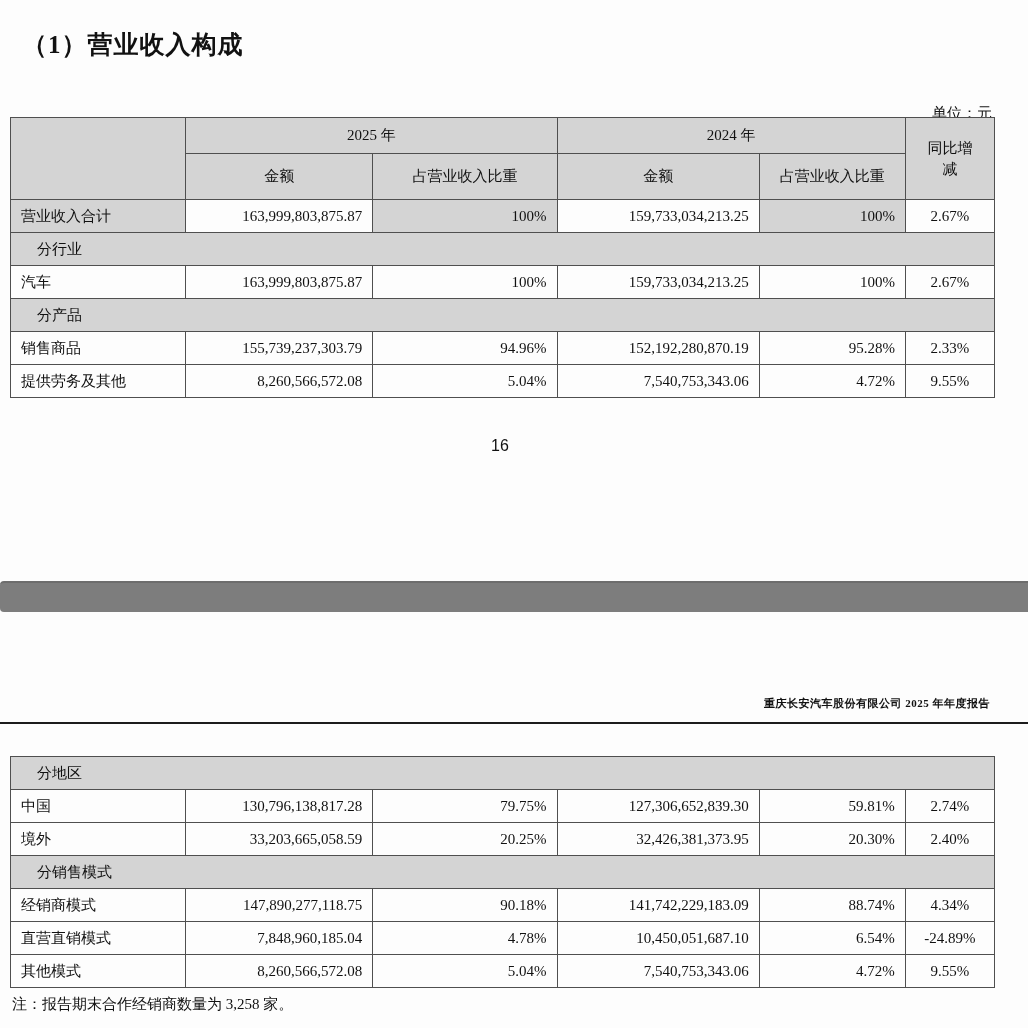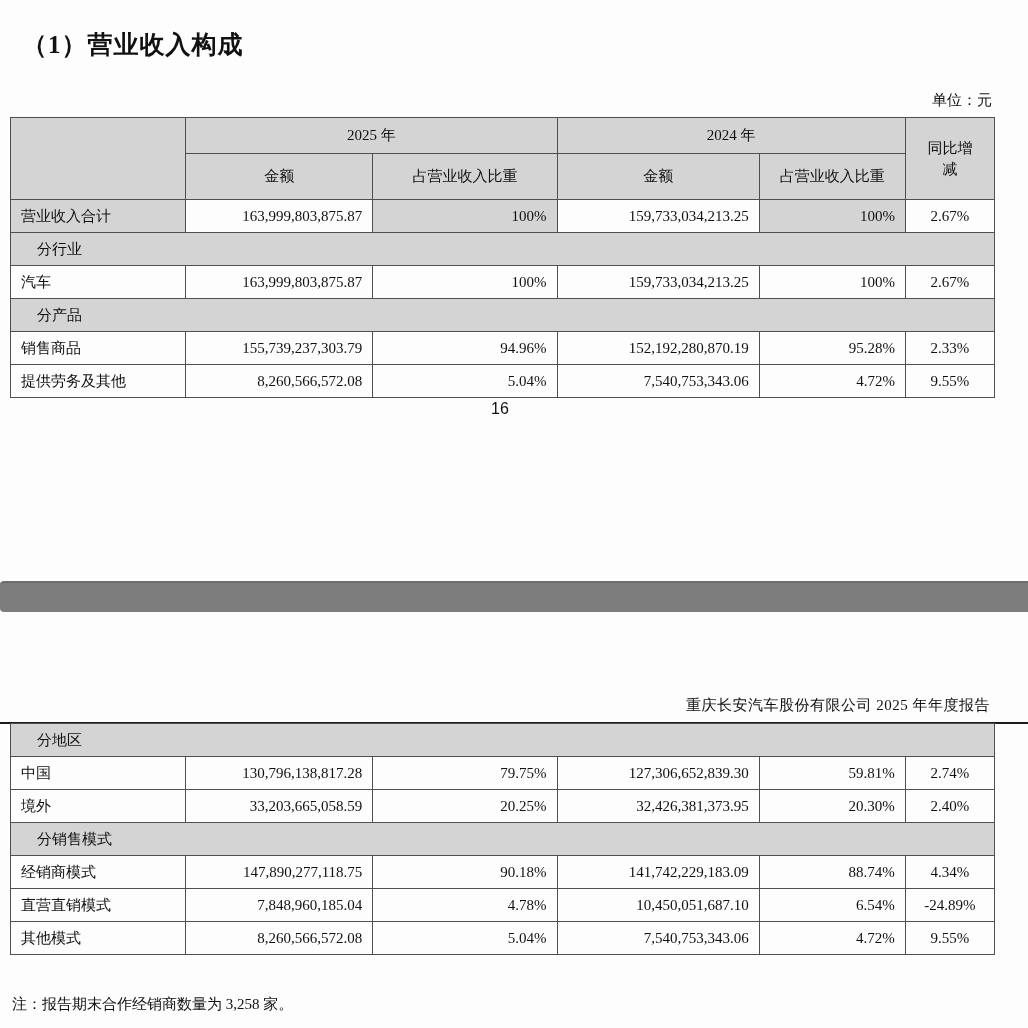--- a/index.html
+++ b/index.html
@@ -14,34 +14,34 @@
   }
   .doc-title {
     position: absolute;
     top: 28px; left: 22px;
     font-size: 25px;
     font-weight: 700;
     letter-spacing: 1px;
   }
   .unit-label {
     position: absolute;
-    top: 91px; right: 36px;
+    top: 104px; right: 36px;
     font-size: 15px;
   }
   table.rev {
     position: absolute;
     left: 10px;
     width: 985px;
     border-collapse: collapse;
     table-layout: fixed;
     font-size: 15px;
     border: 1px solid #1d4ed8;
   }
   #table1 { top: 117px; }
-  #table2 { top: 723px; }
+  #table2 { top: 756px; }
   table.rev th, table.rev td {
     border: 1px solid #4f4f4f;
     height: 33px;
     padding: 0 10px;
     overflow: hidden;
     white-space: nowrap;
   }
   table.rev thead th {
     background: #d4d4d4;
     font-weight: 400;
@@ -55,40 +55,41 @@
   td.amount, td.pct { text-align: right; padding-right: 12px; }
   td.yoy { text-align: center; padding: 0 4px; }
   tr.section td {
     background: #d4d4d4;
     text-align: left;
     padding-left: 26px;
   }
   td.shaded { background: #d4d4d4; }
   .page-number {
     position: absolute;
-    top: 400px; left: 0;
+    top: 437px; left: 0;
     width: 1000px;
     text-align: center;
     font-size: 16px;
     font-family: "Liberation Sans", "DejaVu Sans", sans-serif;
   }
   .divider-bar {
     position: absolute;
     top: 581px; left: 0;
     width: 1028px;
     height: 31px;
     background: #7d7d7d;
     border-top: 2px solid #6d6d6d;
     border-radius: 4px 0 0 4px;
   }
   .running-header {
     position: absolute;
     top: 696px; right: 38px;
-    font-size: 15px;
+    font-size: 11px;
     letter-spacing: 0.5px;
+    font-weight: bold;
   }
   .header-rule {
     position: absolute;
     top: 722px; left: 0;
     width: 1028px;
     height: 2px;
     background: #1c1c1c;
   }
   .foot-note {
     position: absolute;

